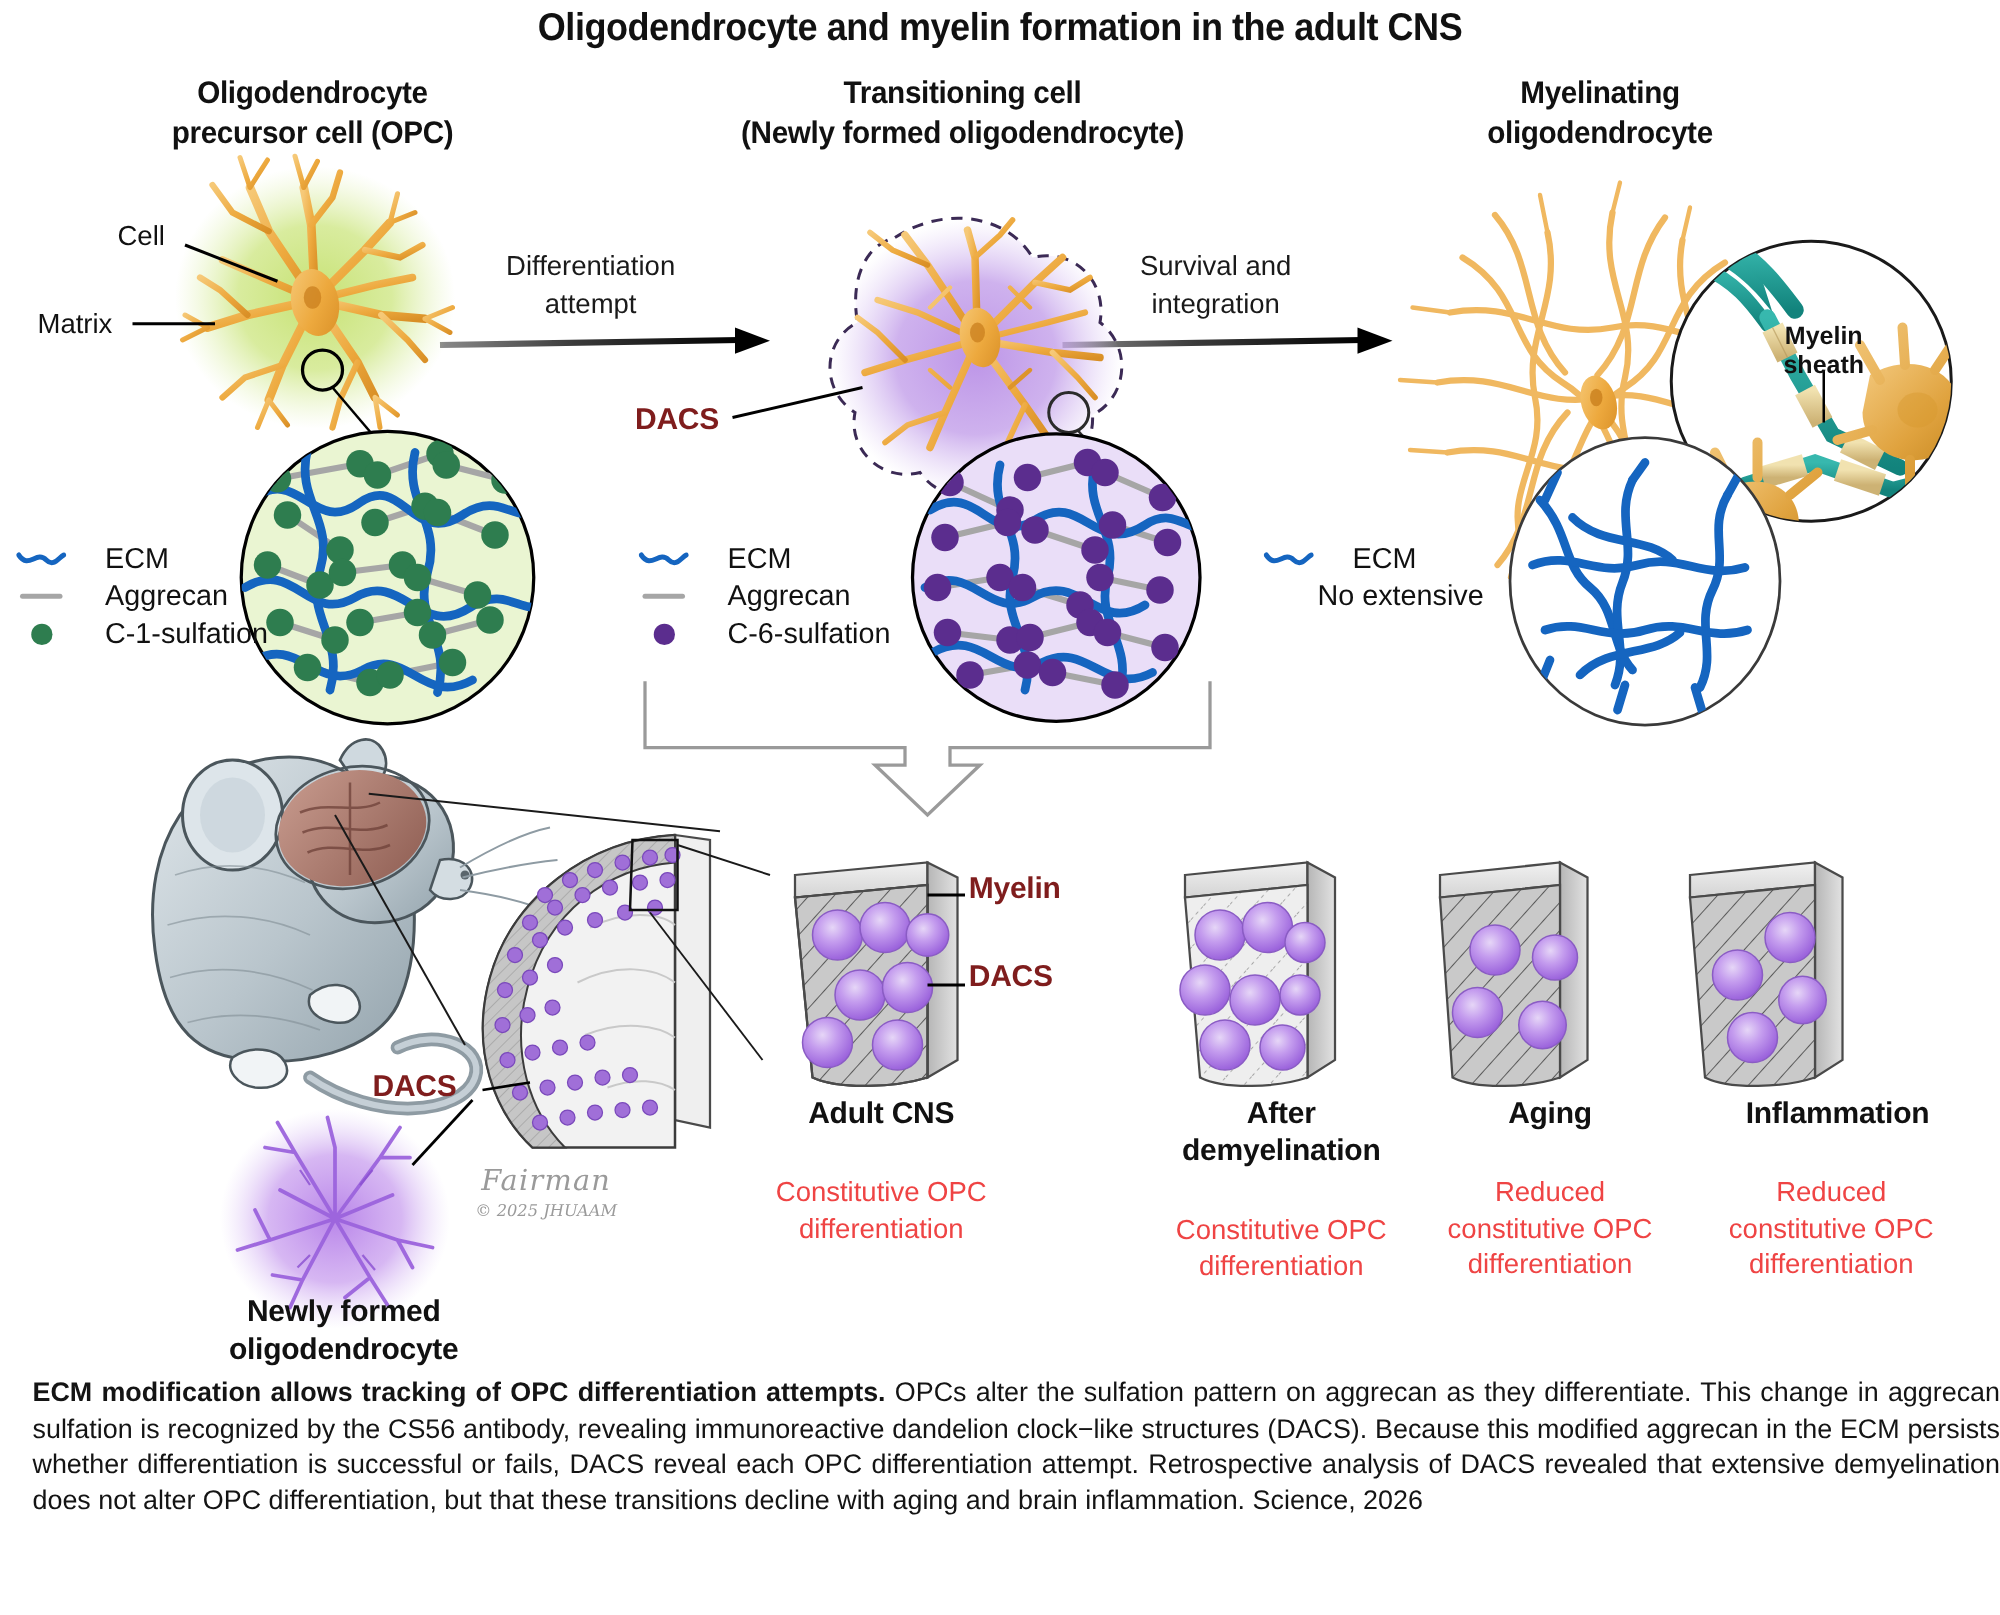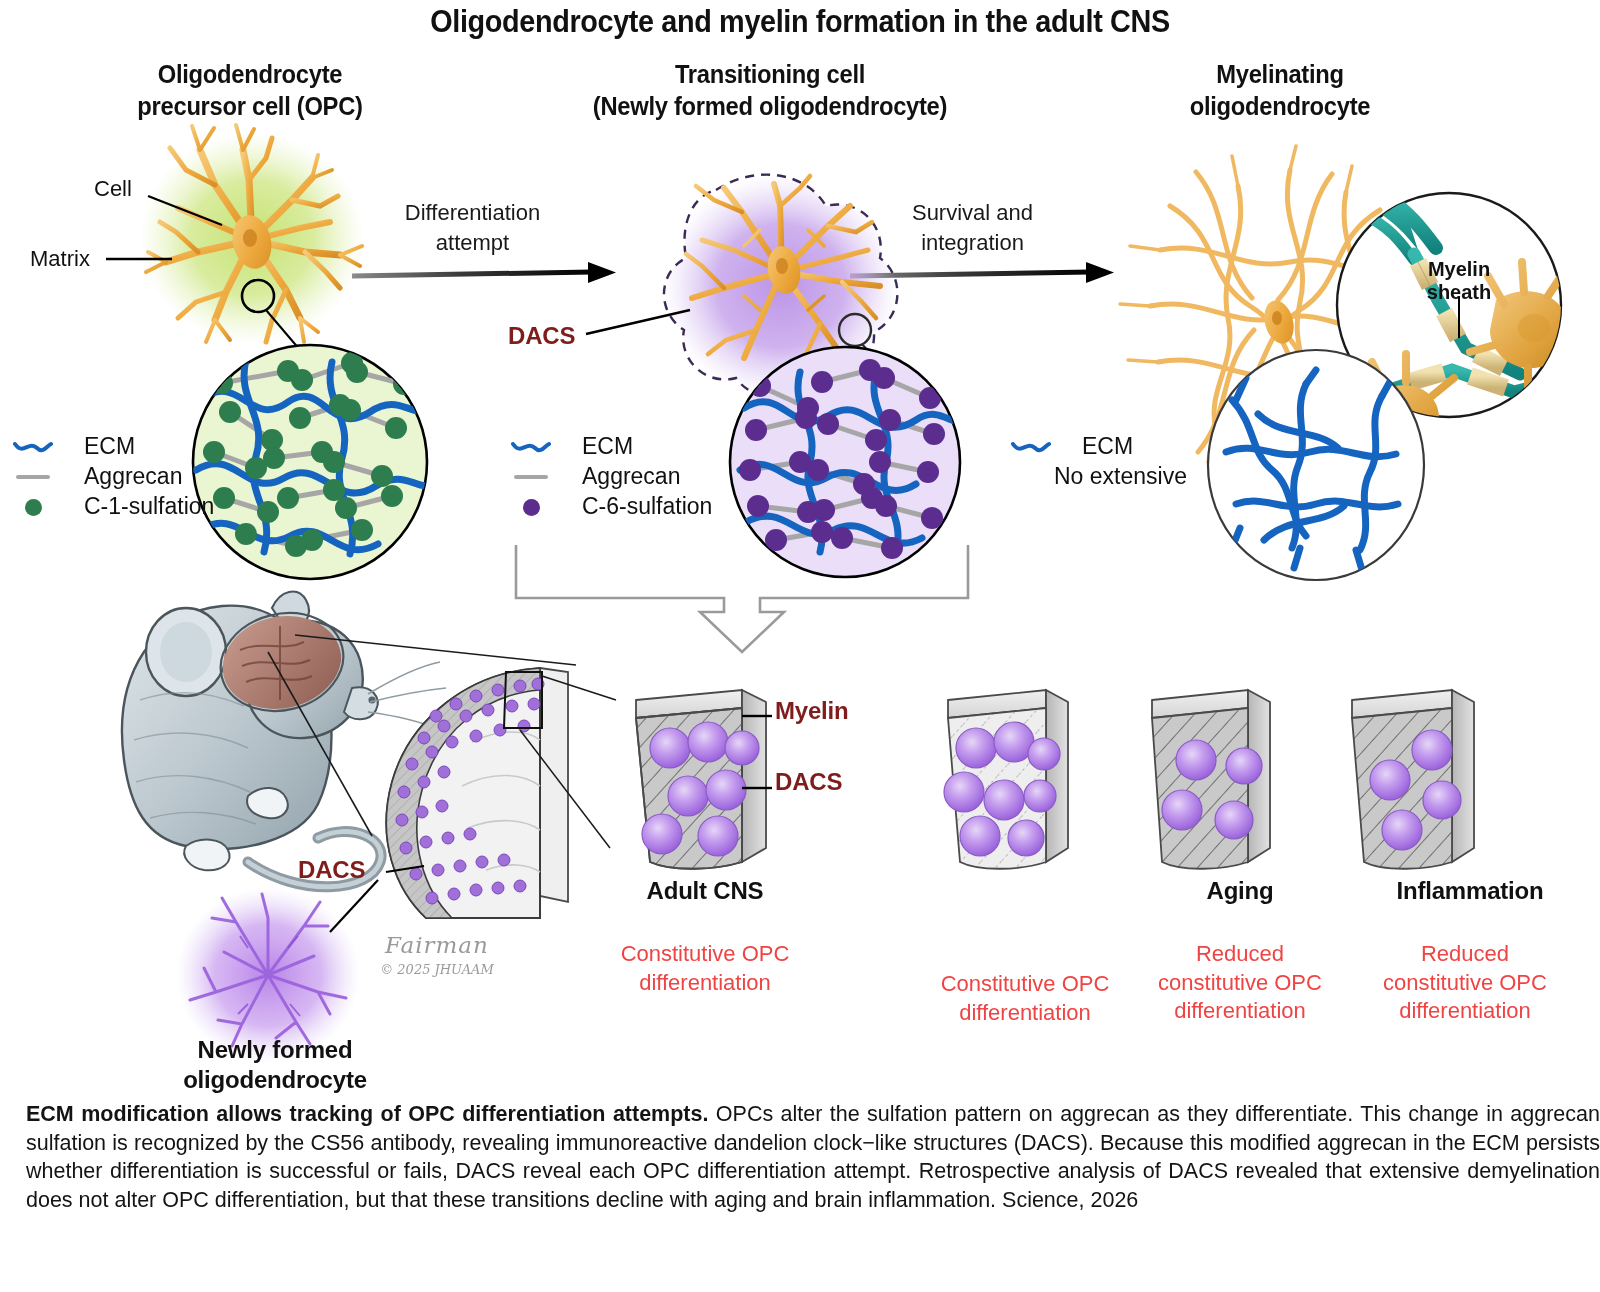--- a/index.html
+++ b/index.html
@@ -774,20 +774,22 @@
     </div>
     <div class="row noagg">
       <span>No extensive</span>
     </div>
   </div>
 
   <div class="abs blk-title" id="t-adult" style="white-space:pre-line">Adult CNS</div>
   <div class="abs blk-sub" id="s-adult" style="white-space:pre-line">Constitutive OPC
 differentiation</div>
 
+  <div class="abs blk-title" id="t-demy" style="white-space:pre-line">After
+demyelination</div>
   <div class="abs blk-sub" id="s-demy" style="white-space:pre-line">Constitutive OPC
 differentiation</div>
 
   <div class="abs blk-title" id="t-aging" style="white-space:pre-line">Aging</div>
   <div class="abs blk-sub" id="s-aging" style="white-space:pre-line">Reduced
 constitutive OPC
 differentiation</div>
 
   <div class="abs blk-title" id="t-infl" style="white-space:pre-line">Inflammation</div>
   <div class="abs blk-sub" id="s-infl" style="white-space:pre-line">Reduced

